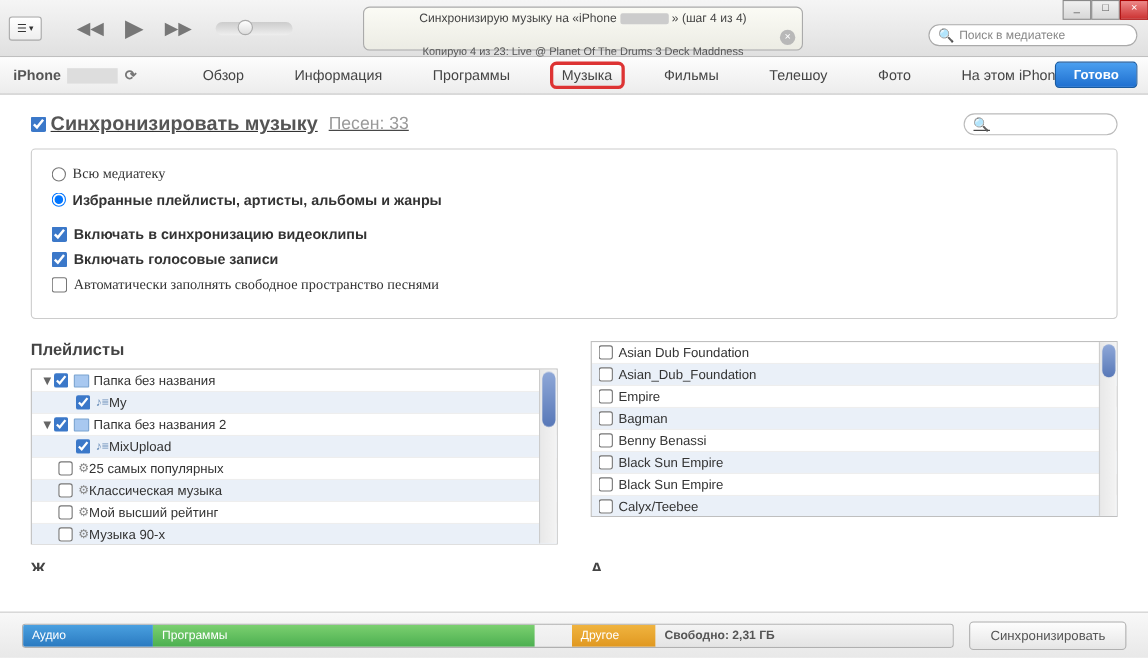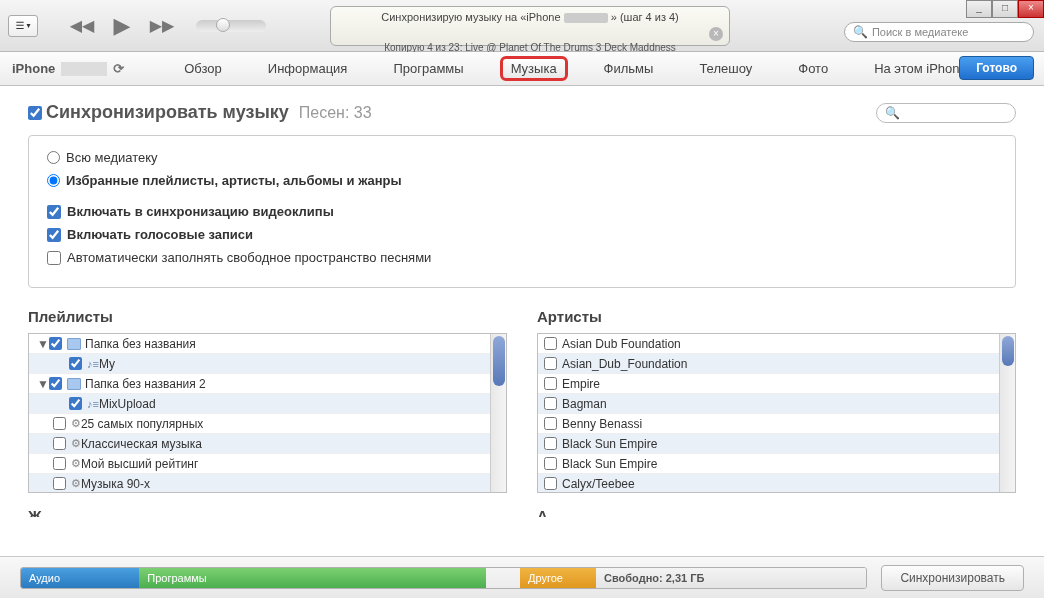--- a/index.html
+++ b/index.html
@@ -33,29 +33,29 @@
 .dev-name .redact { display:inline-block; width:46px; height:14px; background:#ddd; margin:0 6px; }
 .refresh { font-size:13px; color:#777; }
 .tabs { display:flex; margin-left:50px; gap: 26px; align-items:center;}
 .tab { font-size:13px; color:#444; padding: 4px 10px; cursor:pointer; }
 .tab.active { background: linear-gradient(#fff,#e8e8e8); border:1px solid #b8b8b8; border-radius:4px; }
 .tab.highlight { border:3px solid #d33; border-radius:6px; padding:2px 8px; }
 .done-btn { position:absolute; right:10px; top:4px; padding:4px 16px; background: linear-gradient(#4a9ff0,#1f6fcf); color:#fff; border:1px solid #1a5a9e; border-radius:4px; font-size:12px; font-weight:bold;}
 
 
 .content { padding: 16px 28px 6px 28px; }
-.sync-head { display:flex; align-items:center; }
+.sync-head { display:flex; align-items:center;text-decoration:underline; }
 .sync-head .chk { width:14px; height:14px; margin-right:4px; accent-color:#3b78c9;}
 .sync-head .title { font-size:18px; font-weight:bold; color:#555; }
 .sync-head .songs { font-size:16px; color:#999; margin-left:10px; }
 .searchbox-small { margin-left:auto; width:140px; height:20px; border:1px solid #bbb; border-radius:10px; display:flex; align-items:center; padding:0 8px; color:#888;}
 .options { border:1px solid #ccc; border-radius:4px; padding:14px 18px; margin-top:12px; }
 .opt-row { display:flex; align-items:center; margin-bottom:8px; font-size:13px; color:#333;}
 .opt-row label { font-weight:bold; }
-.opt-row.light label { font-weight:normal; }
+.opt-row.light label { font-weight:normal;font-family:Liberation Serif, serif; }
 .opt-row input { margin-right:6px; }
 .opt-row .radio { width:13px; height:13px; }
 .opt-row .chkbox { width:14px; height:14px; accent-color:#3b78c9;}
 
 .two-col { display:flex; gap:30px; margin-top:20px; }
 .col { flex:1; }
 .col h3 { font-size:15px; font-weight:bold; color:#444; margin-bottom:8px; }
 .listbox { border:1px solid #bfbfbf; background:#fff; height:160px; overflow:hidden; position:relative;}
 .listbox .inner { overflow-y:auto; height:100%; }
 .listbox .row { display:flex; align-items:center; height:20px; padding:0 6px; font-size:12px; border-bottom:1px solid #eee;}
@@ -217,21 +217,20 @@
               <span class="gear-icon">⚙</span> 
               <span>Музыка 90-х</span>
             </div>
           </div>
         <div class="scrollbar-fake">
             <div class="thumb" style="top:2px;height:50px;"></div>
           </div>
       </div>
     </div>
     <div class="col">
-      <h3>Артисты</h3>
       <div class="listbox">
         <div class="inner" id="artist-rows">
             <div class="row">
               <input type="checkbox" class="chk" style="">
               <span>Asian Dub Foundation</span>
             </div>
             <div class="row alt">
               <input type="checkbox" class="chk" style="">
               <span>Asian_Dub_Foundation</span>
             </div>

